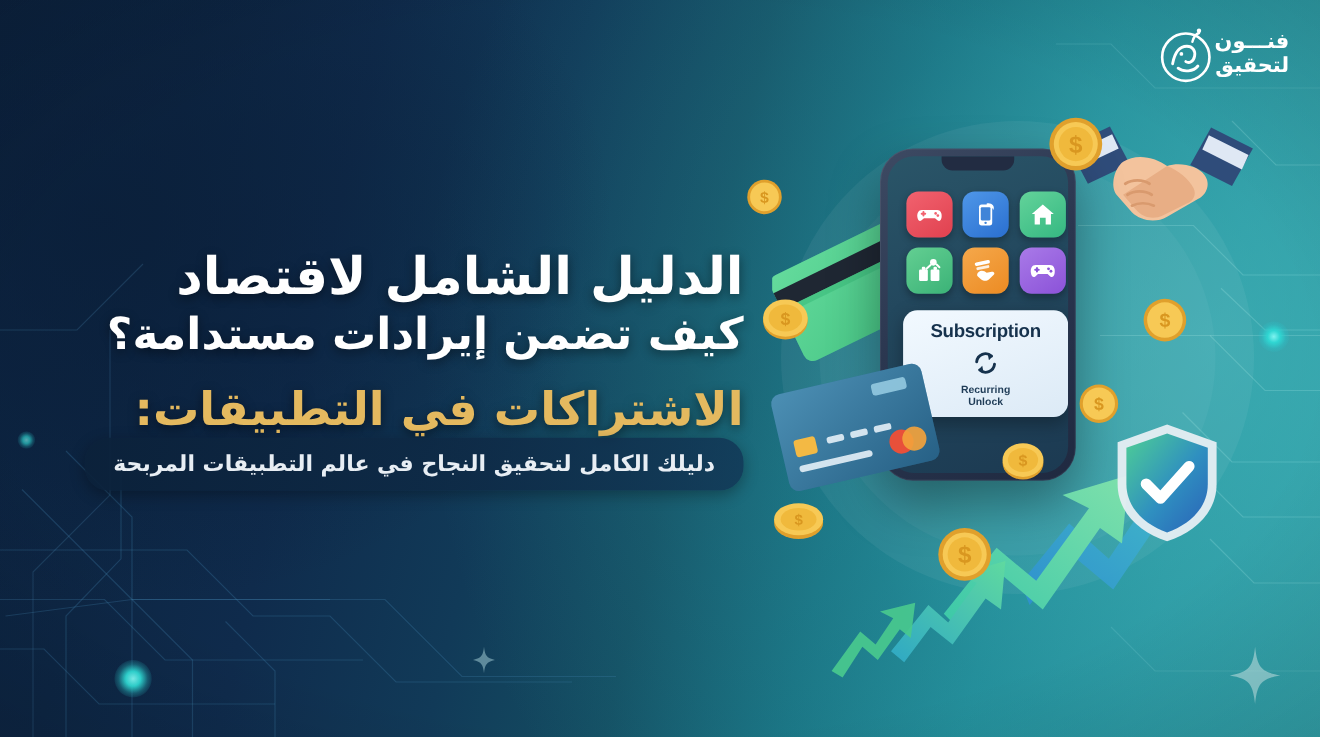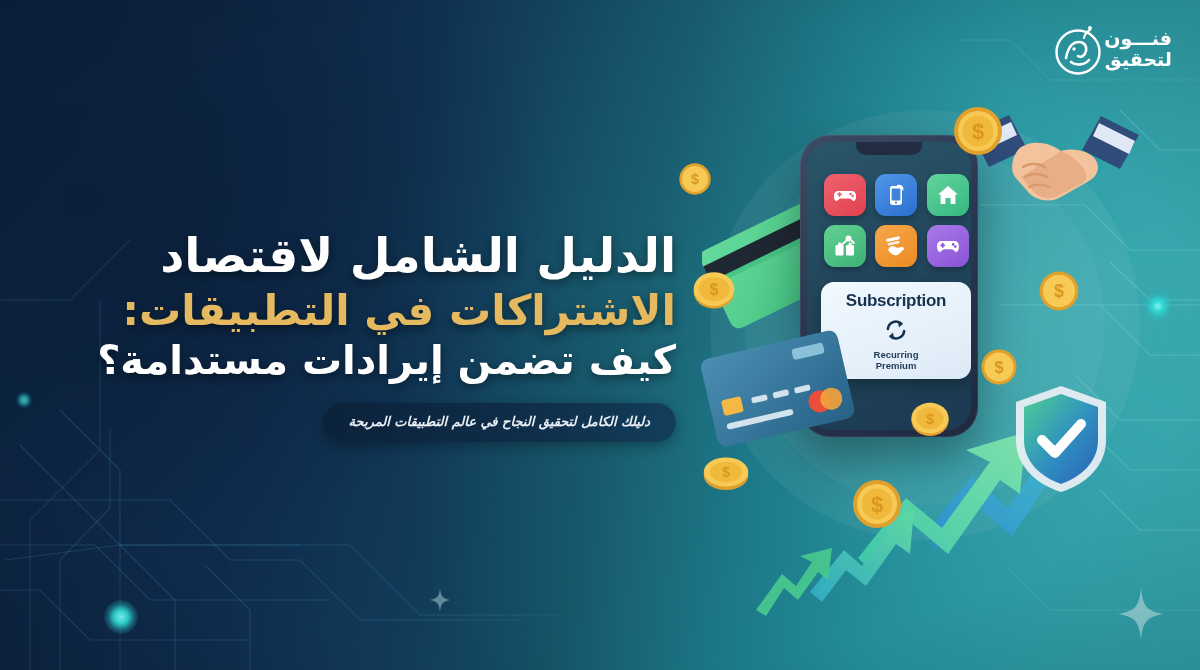--- a/index.html
+++ b/index.html
@@ -57,25 +57,24 @@
     text-shadow:0 3px 10px rgba(0,0,0,.45);
     letter-spacing:0px;
   }
   .line1{ font-size:47px; color:#ffffff; margin-bottom:2px; }
   .line2{ font-size:42px; color:#e4b95f;
           text-shadow:0 3px 10px rgba(0,0,0,.5); margin-bottom:2px; }
   .line3{ font-size:40px; color:#ffffff; margin-bottom:18px; }
   .subtitle-pill{
     display:inline-block;
     background:linear-gradient(95deg, rgba(11,33,58,.92) 0%, rgba(14,42,70,.88) 60%, rgba(17,52,84,.8) 100%);
-    color:#e8eef4; font-size:13px; font-weight:600;
+    color:#e8eef4; font-size:20px; font-weight:600;
     padding:11px 26px 13px 26px; border-radius:22px;
     box-shadow:0 4px 14px rgba(0,0,0,.3);
     white-space:nowrap;
-    font-style:italic;
   }
   
   .logo{
     position:absolute; top:22px; left:auto; right:28px;
     display:flex; align-items:center; direction:rtl;
   }
   .logo-text{
     color:#ffffff; text-align:right; line-height:1.08;
     font-weight:bold; font-size:19px; letter-spacing:.5px;
   }
@@ -198,22 +197,22 @@
       <path d="M19 40 C24 44 33 43 37 38" stroke="#ffffff" stroke-width="2.6" stroke-linecap="round" fill="none"></path>
       <path d="M32 16 C33 12 35 9 38 8" stroke="#ffffff" stroke-width="2.2" stroke-linecap="round"></path>
       <circle cx="38" cy="6" r="2" fill="#ffffff"></circle>
       <circle cx="22" cy="27" r="1.7" fill="#ffffff"></circle>
     </svg>
   </div>
 
   <div class="text-wrap">
     <div class="headline">
       <div class="line line1">الدليل الشامل لاقتصاد</div>
+      <div class="line line3">كيف تضمن إيرادات مستدامة؟</div>
       <div class="line line2">الاشتراكات في التطبيقات:</div>
-      <div class="line line3">كيف تضمن إيرادات مستدامة؟</div>
       <div class="subtitle-pill">دليلك الكامل لتحقيق النجاح في عالم التطبيقات المربحة</div>
     </div>
   </div>
 
   <div class="illus">
 
     <svg style="position:absolute; left:30px; top:10px;" width="470" height="470" viewBox="0 0 470 470">
       <circle cx="235" cy="235" r="215" fill="#ffffff" fill-opacity=".055"></circle>
       <circle cx="235" cy="235" r="180" fill="#ffffff" fill-opacity=".04"></circle>
     </svg>
@@ -320,21 +319,21 @@
           <div class="sub-title">Subscription</div>
           <div class="sub-row">
             <div class="sub-item">
               <svg width="26" height="26" viewBox="0 0 24 24" fill="none">
                 <path d="M4.5 11 A7.5 7.5 0 0 1 17 6.2" stroke="#16324d" stroke-width="2.4" stroke-linecap="round"></path>
                 <path d="M19.5 13 A7.5 7.5 0 0 1 7 17.8" stroke="#16324d" stroke-width="2.4" stroke-linecap="round"></path>
                 <path d="M13.6 3.6 L18 6.4 L14.8 9.6 Z" fill="#16324d"></path>
                 <path d="M10.4 20.4 L6 17.6 L9.2 14.4 Z" fill="#16324d"></path>
               </svg>
               <div class="sub-label">Recurring</div>
-              <div class="sub-label" style="margin-top:0">Premium</div>
+              <div class="sub-label" style="margin-top:0">Unlock</div>
             </div>
           </div>
         </div>
       </div>
     </div>
 
     <svg class="card3d" style="left:38px; top:245px;" width="165" height="130" viewBox="0 0 165 130">
       <g transform="rotate(-13 82 65)">
         <rect x="10" y="18" width="140" height="90" rx="9" fill="#2f6f96"></rect>
         <rect x="10" y="18" width="140" height="90" rx="9" fill="url(#bcg)" fill-opacity=".45"></rect>

